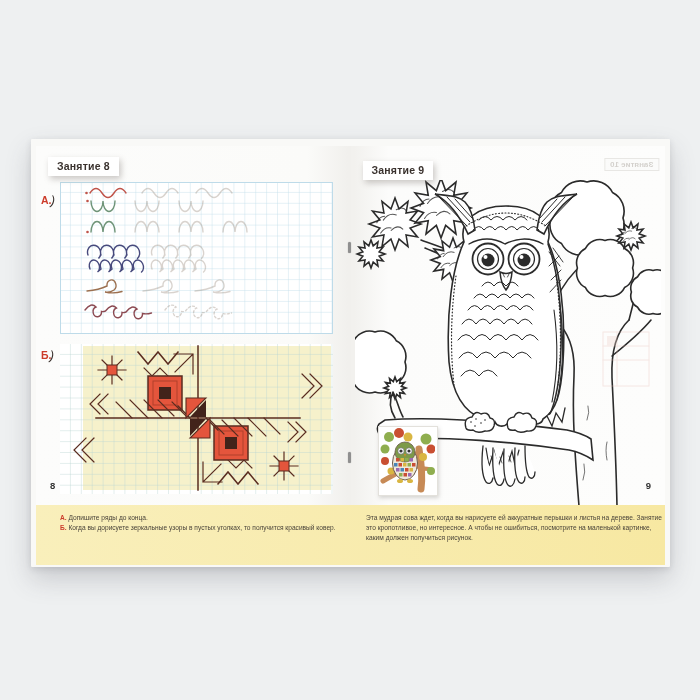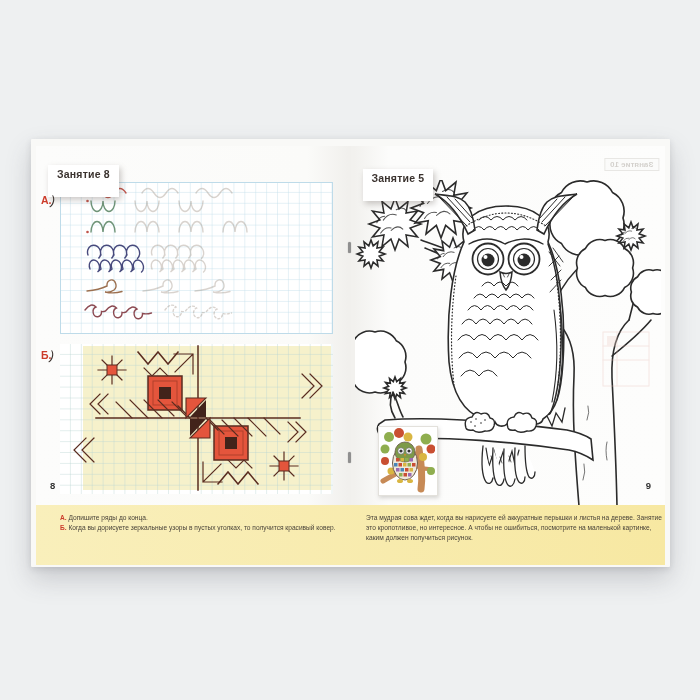--- a/index.html
+++ b/index.html
@@ -8,21 +8,21 @@
   .back-sheet{position:absolute;left:31px;top:139px;width:639px;height:428px;background:#f9f9f7;
     box-shadow:0 12px 26px rgba(70,70,80,.22),0 2px 6px rgba(70,70,80,.15);border-radius:1px;}
   .book{position:absolute;left:36px;top:146px;width:629px;height:419px;background:#fdfdfc;display:flex;}
   .page{position:relative;width:50%;height:100%;}
   .page.left{background:linear-gradient(90deg,#fcfcfb 0%,#fbfbf9 86%,#f1f0ed 99%);}
   .page.right{background:linear-gradient(90deg,#f2f1ee 1%,#fcfcfb 12%,#fdfdfc 100%);}
   .staple{position:absolute;left:312px;width:3px;height:11px;background:#8f8f8f;border-radius:1.5px;
     box-shadow:0 0 1px rgba(0,0,0,.45);z-index:6;}
   .staple.s1{top:96px}.staple.s2{top:306px}
   .header-label{position:absolute;background:#fff;color:#3a322e;font-weight:bold;font-size:10.5px;
-    padding:3px 9px 17px;box-shadow:2px 3px 6px rgba(100,92,85,.33);letter-spacing:.2px;z-index:4;margin-top:8px;}
+    padding:3px 9px 4px;box-shadow:2px 3px 6px rgba(100,92,85,.33);letter-spacing:.2px;z-index:4;}
   .page.left .header-label{left:12px;top:11px;}
   .page.right .header-label{left:12px;top:15px;}
   .task-label{position:absolute;font-weight:bold;font-size:10.5px;color:#cc3b2a;z-index:4;}
   .task-label .paren{color:#3a322e;font-size:13px;font-weight:normal;display:inline-block;
     transform:rotate(14deg) translateY(1px);margin-left:-1px;}
   .task-label.a{left:5px;top:46px;}
   .task-label.b{left:5px;top:201px;}
   .grid-a{position:absolute;left:24px;top:36px;}
   .grid-b{position:absolute;left:24px;top:198px;}
   .pagenum{position:absolute;bottom:74px;font-weight:bold;font-size:9.5px;color:#333;}
@@ -156,21 +156,21 @@
           <path d="M146,56 L146,73 L130,73 Z" fill="#42231a" stroke="none"></path>
           <path d="M242,30 L254,42 L242,54 M250,30 L262,42 L250,54" stroke-width="1.2"></path>
         </g>
         <use href="#motif" transform="rotate(180,138,74)"></use>
       </svg>
 
       <div class="pagenum">8</div>
     </div>
 
     <div class="page right">
-      <div class="header-label">Занятие 5</div>
+      <div class="header-label">Занятие 9</div>
       <div class="show-through">Занятие 10</div>
 
       <svg class="owl-art" width="306" height="330" viewBox="0 0 306 330">
         <defs>
           <path id="fluff" d="M20,0 L11.6,3.1 L17.3,10 L8.5,8.5 L10,17.3 L3.1,11.6 L0,20 L-3.1,11.6 L-10,17.3 L-8.5,8.5 L-17.3,10 L-11.6,3.1 L-20,0 L-11.6,-3.1 L-17.3,-10 L-8.5,-8.5 L-10,-17.3 L-3.1,-11.6 L0,-20 L3.1,-11.6 L10,-17.3 L8.5,-8.5 L17.3,-10 L11.6,-3.1 Z"></path>
           <path id="cloud" d="M24,0 a14,14 0 0 1 -7,17 a14,14 0 0 1 -17,7 a14,14 0 0 1 -17,-7 a14,14 0 0 1 -7,-17 a14,14 0 0 1 7,-17 a14,14 0 0 1 17,-7 a14,14 0 0 1 17,7 a14,14 0 0 1 7,17 Z"></path>
           <path id="ftex" d="M-9,-3 q4,-6 10,-4 M-3,5 q5,-5 9,-1 M-11,7 q3,-5 8,-4 M1,-11 q5,-3 8,1 M-14,-1 q2,-5 6,-5"></path>
         </defs>
 
         <g stroke="#2b2b2b" fill="none" stroke-width="1.6" stroke-linecap="round">

